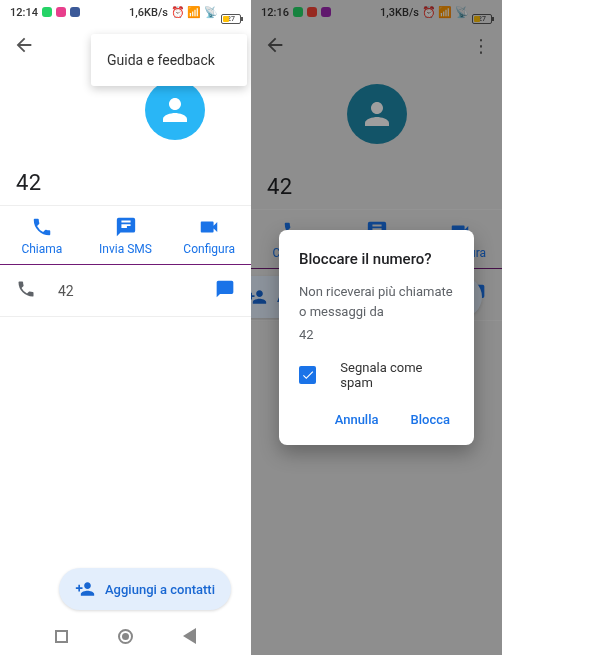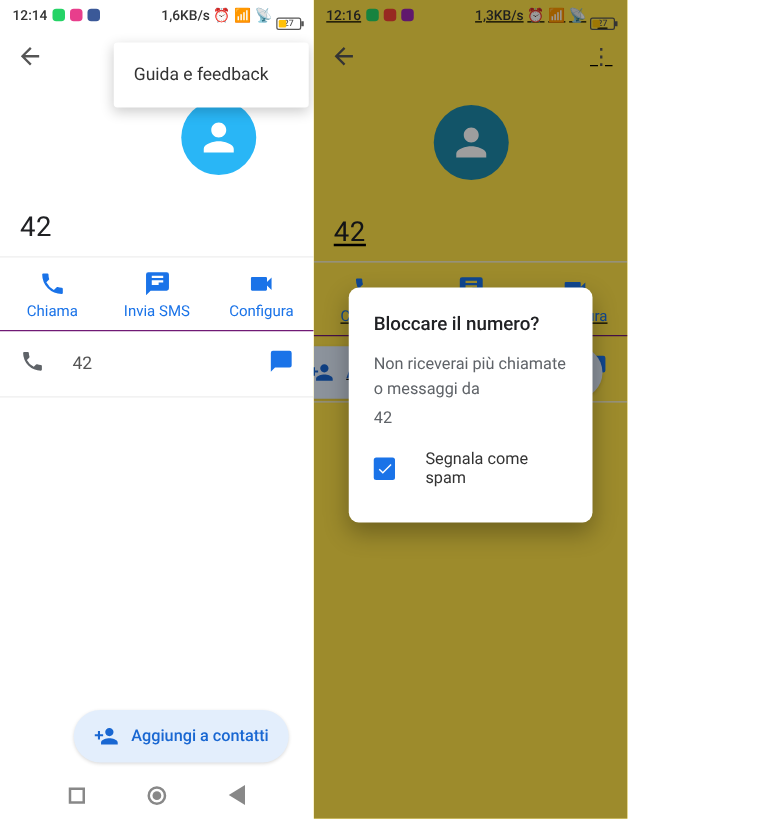--- a/index.html
+++ b/index.html
@@ -1,19 +1,19 @@
 <!DOCTYPE html>
 <html><head>
 <meta charset="utf-8">
 <style>
   * { box-sizing: border-box; margin: 0; padding: 0; }
   body { font-family: -apple-system, Roboto, Arial, sans-serif; background: #fff; width: 610px; height: 655px; overflow: hidden; }
   .container { display: flex; width: 502px; height: 655px; }
   .pane { width: 305px; height: 655px; position: relative; background: #fff; overflow: hidden; }
-  .pane.right { background: #fde047; text-decoration: underline; }
+  .pane.right { background: #e5e5e5; }
   .scrim { position: absolute; inset: 0; background: rgba(0,0,0,0.38); z-index: 5; }
   
   
   .statusbar { height: 24px; display: flex; align-items: center; justify-content: space-between; padding: 0 10px; font-size: 11px; color: #333; font-weight: 500; }
   .statusbar .sb-left { display: flex; align-items: center; gap: 4px; }
   .statusbar .sb-right { display: flex; align-items: center; gap: 3px; }
   .sb-dot { width: 10px; height: 10px; border-radius: 3px; }
   .sb-dot.green { background: #25d366; }
   .sb-dot.pink { background: #e83e8c; }
   .sb-dot.blue { background: #3b5998; }
@@ -244,15 +244,19 @@
       <div class="dlg-body">Non riceverai più chiamate o messaggi da</div>
       <div class="dlg-num">42</div>
       <div class="dlg-check">
         <div class="checkbox">
           <svg width="14" height="14" viewBox="0 0 24 24">
               <path fill="#fff" d="M9 16.17L4.83 12 3.41 13.41 9 19 21 7l-1.41-1.41z"></path>
             </svg>
         </div>
         <span>Segnala come spam</span>
       </div>
+      <div class="dlg-actions">
+        <div class="dlg-btn">Annulla</div>
+        <div class="dlg-btn">Blocca</div>
+      </div>
     </div>
   </div>
 </div>
 
 </body></html>

